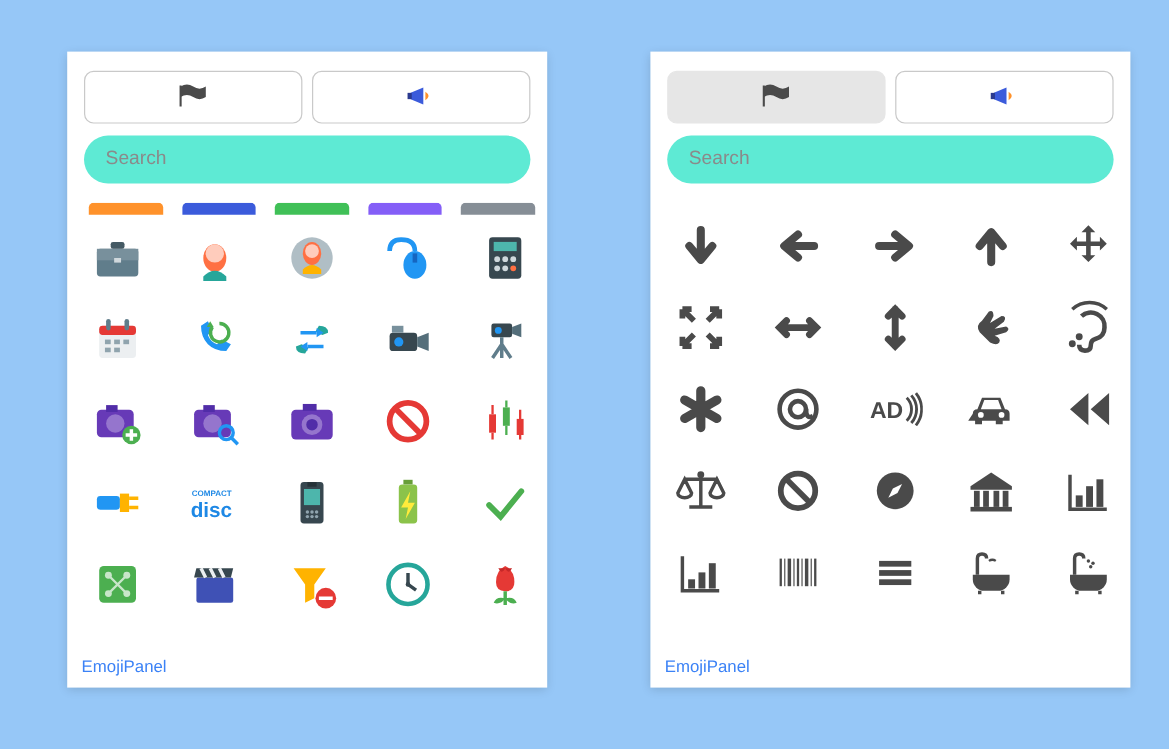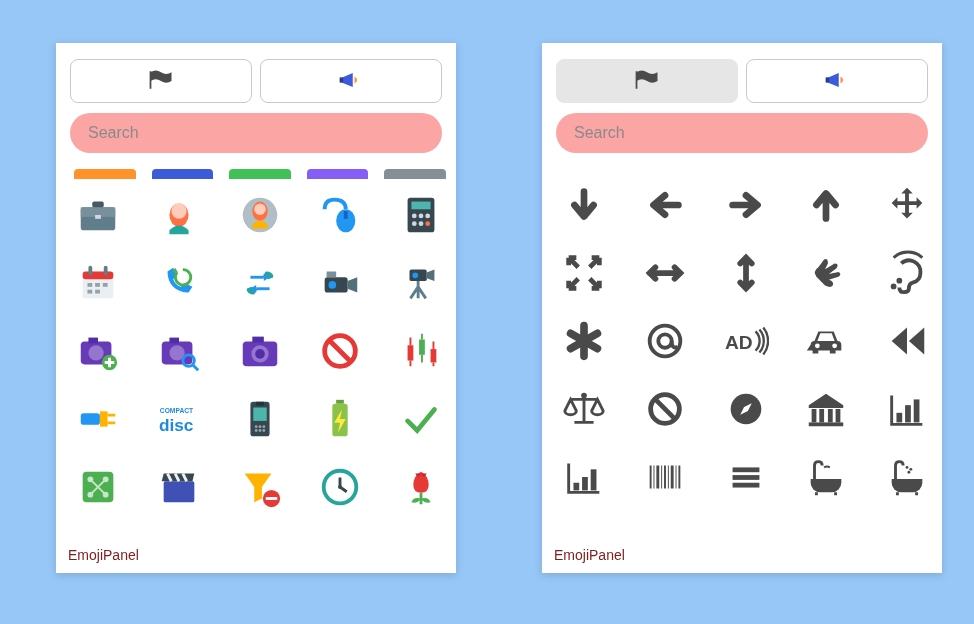--- a/index.html
+++ b/index.html
@@ -45,21 +45,21 @@
     border-color: #e6e6e6;
   }
   .tab svg { width: 28px; height: 22px; }
 
   .search-wrap { padding: 0 14px 10px 14px; }
   .search {
     width: 100%;
     height: 40px;
     border: none;
     border-radius: 20px;
-    background: #fca5a5;
+    background: #5eead4;
     padding: 0 18px;
     font-size: 16px;
     color: #555;
     outline: none;
   }
   .search::placeholder { color: #8a8a8a; }
 
   .grid-scroll {
     flex: 1;
     overflow-y: scroll;
@@ -82,21 +82,21 @@
     align-items: center;
     justify-content: center;
     cursor: pointer;
   }
   .cell svg { width: 46px; height: 46px; }
 
   .mono .cell svg { fill: #4a4a4a; }
 
   .footer {
     padding: 8px 12px 10px 12px;
-    color: #7f1d1d;
+    color: #3b82f6;
     font-size: 14px;
   }
 
   
   .cutoff-row {
     display: grid;
     grid-template-columns: repeat(5, 1fr);
     gap: 20px 16px;
     height: 10px;
     overflow: hidden;

